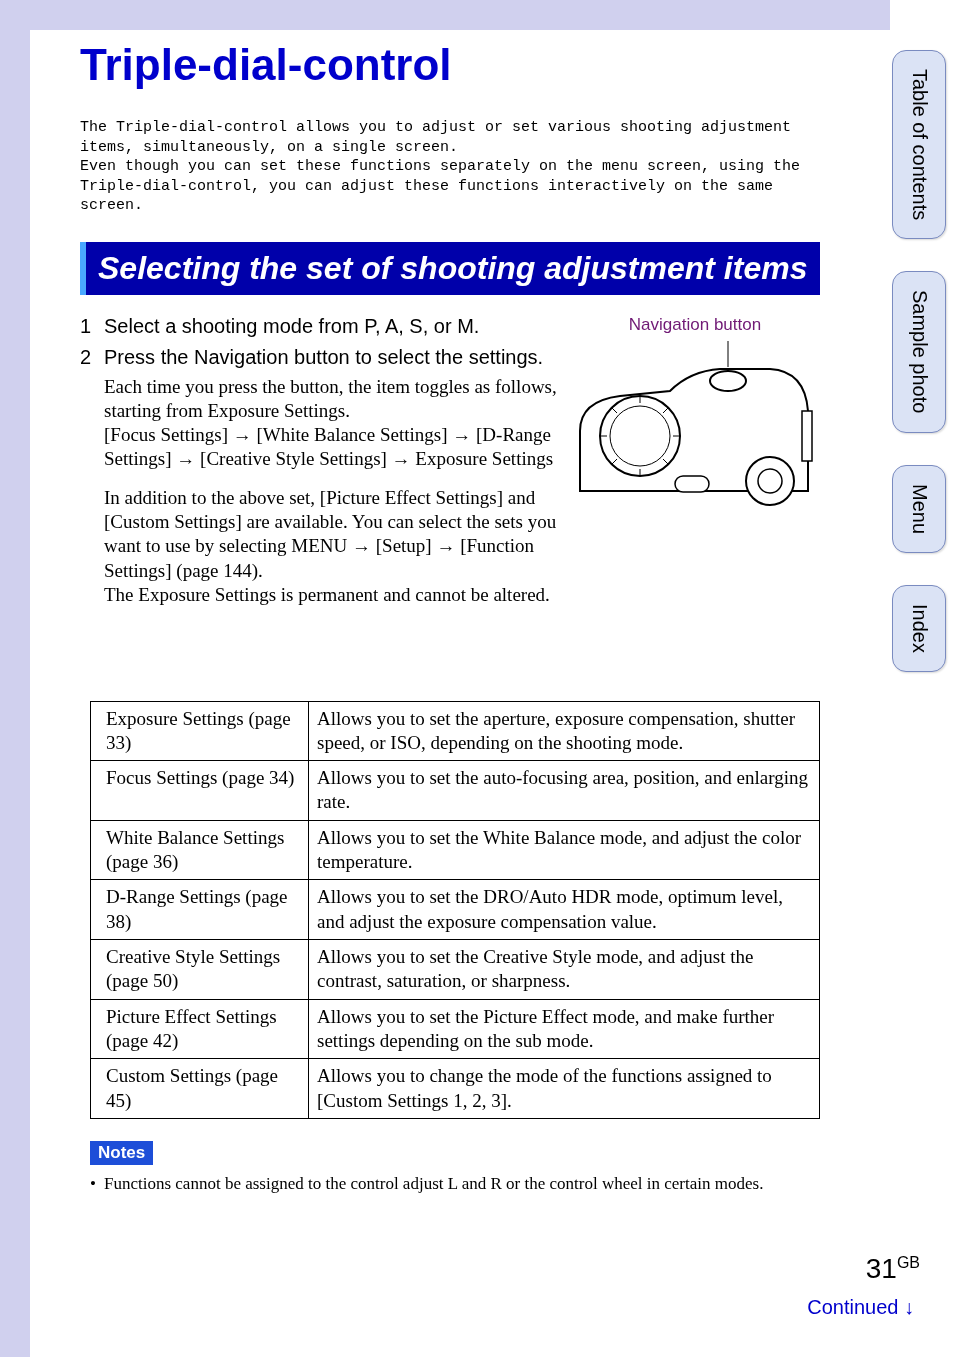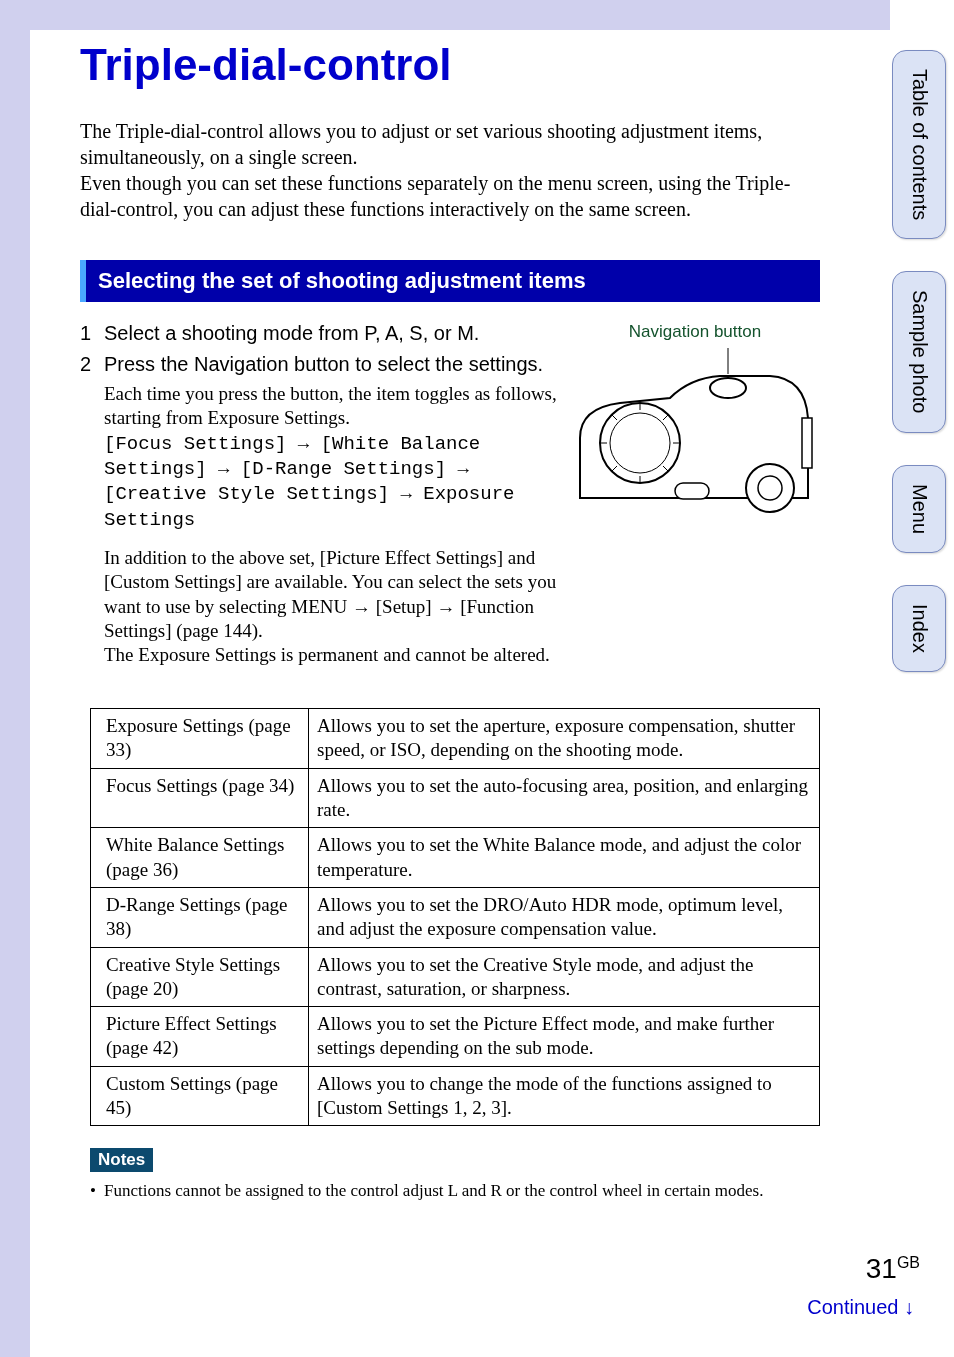--- a/index.html
+++ b/index.html
@@ -32,33 +32,35 @@
     width: 740px;
   }
   h1 {
     font-family: Arial, Helvetica, sans-serif;
     font-size: 44px;
     font-weight: bold;
     color: #0000cc;
     margin-bottom: 28px;
   }
   .intro {
-    font-size: 20px;
+    font-size: 15px;
     line-height: 1.3;
-    margin-bottom: 38px;
+    margin-bottom: 26px;
+    font-family: Liberation Mono, monospace;
   }
   .section-header {
     background: #0000aa;
     color: #fff;
     font-family: Arial, Helvetica, sans-serif;
-    font-size: 22px;
+    font-size: 32px;
     font-weight: bold;
     padding: 8px 12px;
     border-left: 6px solid #4aa8ff;
     margin-bottom: 20px;
+    font-style: italic;
   }
   .steps-area {
     position: relative;
     min-height: 380px;
   }
   .steps {
     width: 480px;
   }
   .step {
     margin-bottom: 8px;
@@ -74,54 +76,54 @@
   }
   .step-text { flex: 1; }
   .step-body {
     font-size: 19px;
     line-height: 1.28;
     margin-left: 24px;
     margin-top: 6px;
   }
   .step-body p { margin-bottom: 14px; }
   .arrow-inline {
-    font-family: Liberation Mono, monospace;
+    font-family: Liberation Serif, serif;
   }
   .illus-wrap {
     position: absolute;
     right: 0;
     top: 0;
     width: 250px;
     text-align: center;
   }
   .illus-label {
     font-family: Arial, Helvetica, sans-serif;
     font-size: 17px;
-    color: #14532d;
+    color: #701a75;
     margin-bottom: 6px;
   }
   .illus-svg { width: 250px; height: 180px; }
   table.settings {
     border-collapse: collapse;
     width: 730px;
     margin-top: 6px;
     margin-left: 10px;
     font-size: 19px;
   }
   table.settings td {
     border: 1px solid #000;
     padding: 5px 8px;
     vertical-align: top;
     line-height: 1.28;
   }
   table.settings td.col1 { width: 218px; padding-left: 15px; }
   .notes-section { margin-top: 22px; margin-left: 10px; }
   .notes-badge {
     display: inline-block;
-    background: #0c4a6e;
+    background: #1d4ed8;
     color: #fff;
     font-family: Arial, Helvetica, sans-serif;
     font-size: 17px;
     font-weight: bold;
     padding: 2px 8px;
   }
   .notes-list {
     font-size: 17px;
     margin-top: 8px;
     list-style: none;
@@ -260,21 +262,21 @@
       </tr>
       <tr>
         <td class="col1">White Balance Settings (page 36)</td>
         <td>Allows you to set the White Balance mode, and adjust the color temperature.</td>
       </tr>
       <tr>
         <td class="col1">D-Range Settings (page 38)</td>
         <td>Allows you to set the DRO/Auto HDR mode, optimum level, and adjust the exposure compensation value.</td>
       </tr>
       <tr>
-        <td class="col1">Creative Style Settings (page 20)</td>
+        <td class="col1">Creative Style Settings (page 50)</td>
         <td>Allows you to set the Creative Style mode, and adjust the contrast, saturation, or sharpness.</td>
       </tr>
       <tr>
         <td class="col1">Picture Effect Settings (page 42)</td>
         <td>Allows you to set the Picture Effect mode, and make further settings depending on the sub mode.</td>
       </tr>
       <tr>
         <td class="col1">Custom Settings (page 45)</td>
         <td>Allows you to change the mode of the functions assigned to [Custom Settings 1, 2, 3].</td>
       </tr>

